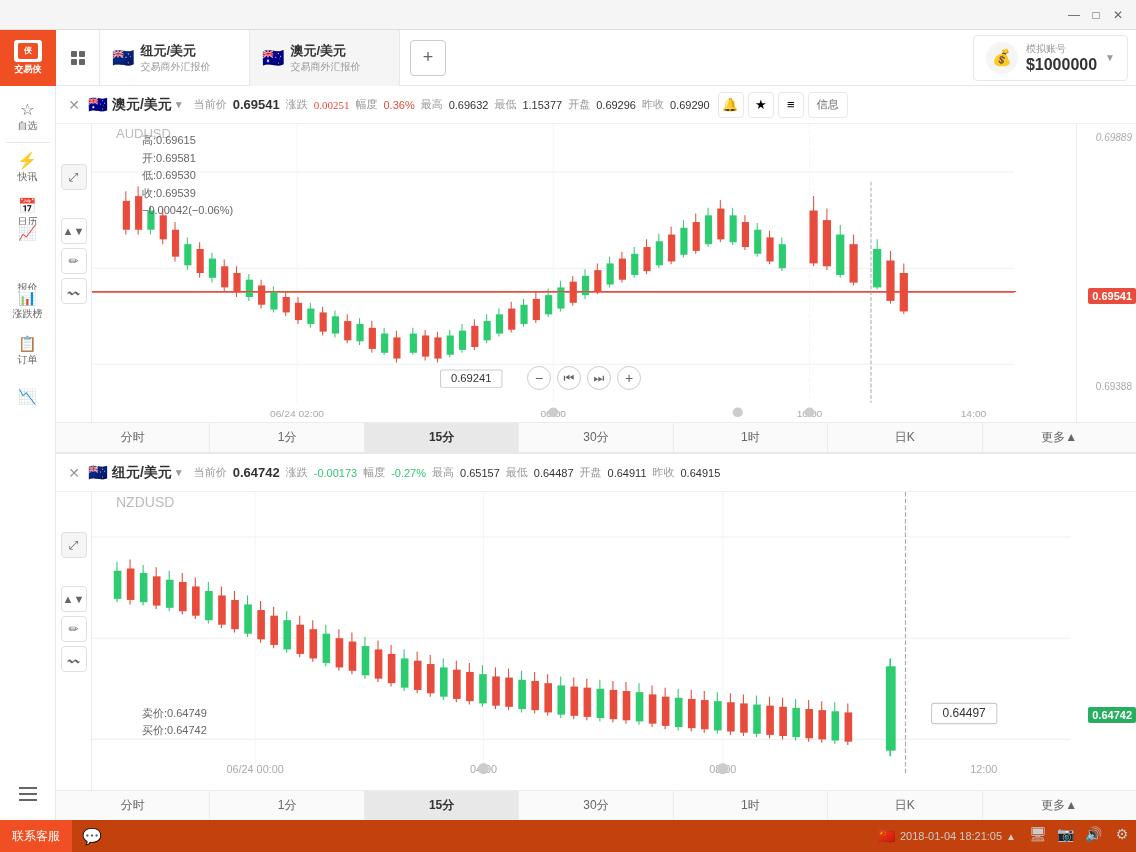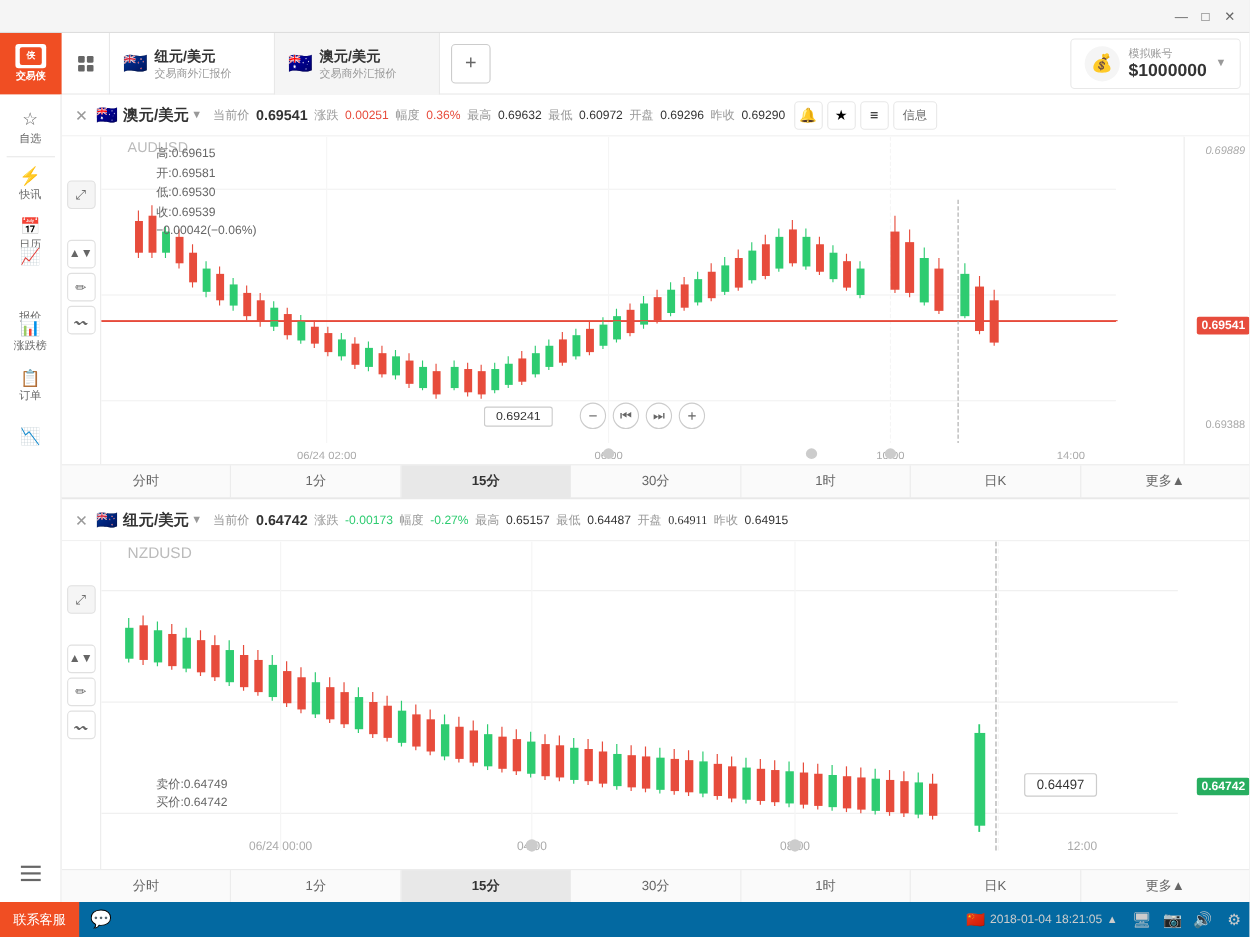--- a/index.html
+++ b/index.html
@@ -108,27 +108,27 @@
 
       <div style="height:38px;display:flex;align-items:center;padding:0 8px;border-bottom:1px solid #f0f0f0;flex-shrink:0;">
         <span style="width:20px;height:20px;display:flex;align-items:center;justify-content:center;cursor:pointer;color:#999;font-size:14px;margin-right:4px;">✕</span>
         <span style="font-size:16px;margin-right:4px;">🇦🇺</span>
         <span style="font-size:14px;font-weight:bold;color:#333;cursor:pointer;">澳元/美元</span>
         <span style="font-size:10px;color:#999;margin-left:2px;">▼</span>
         <div style="display:flex;align-items:center;gap:6px;font-size:11px;margin-left:10px;">
           <span style="color:#999;">当前价</span>
           <span style="font-size:13px;font-weight:bold;color:#333;">0.69541</span>
           <span style="color:#999;">涨跌</span>
-          <span style="color:#e74c3c;">0.00251</span>
+          <span style="color:#e74c3c;font-family:Liberation Serif, serif;">0.00251</span>
           <span style="color:#999;">幅度</span>
           <span style="color:#e74c3c;">0.36%</span>
           <span style="color:#999;">最高</span>
           <span style="color:#333;">0.69632</span>
           <span style="color:#999;">最低</span>
-          <span style="color:#333;">0.60972</span>
+          <span style="color:#333;">1.15377</span>
           <span style="color:#999;">开盘</span>
           <span style="color:#333;">0.69296</span>
           <span style="color:#999;">昨收</span>
           <span style="color:#333;">0.69290</span>
         </div>
 
         <div style="margin-left:8px;display:flex;align-items:center;gap:4px;">
           <div style="width:26px;height:26px;border:1px solid #e8e8e8;border-radius:4px;display:flex;align-items:center;justify-content:center;cursor:pointer;font-size:13px;">🔔</div>
           <div style="width:26px;height:26px;border:1px solid #e8e8e8;border-radius:4px;display:flex;align-items:center;justify-content:center;cursor:pointer;font-size:13px;">★</div>
           <div style="width:26px;height:26px;border:1px solid #e8e8e8;border-radius:4px;display:flex;align-items:center;justify-content:center;cursor:pointer;font-size:13px;">≡</div>
@@ -356,21 +356,21 @@
           <span style="font-size:13px;font-weight:bold;color:#333;">0.64742</span>
           <span style="color:#999;">涨跌</span>
           <span style="color:#2ecc71;">-0.00173</span>
           <span style="color:#999;">幅度</span>
           <span style="color:#2ecc71;">-0.27%</span>
           <span style="color:#999;">最高</span>
           <span style="color:#333;">0.65157</span>
           <span style="color:#999;">最低</span>
           <span style="color:#333;">0.64487</span>
           <span style="color:#999;">开盘</span>
-          <span style="color:#333;font-family:Liberation Serif, serif;">0.64911</span>
+          <span style="color:#333;">0.64911</span>
           <span style="color:#999;">昨收</span>
           <span style="color:#333;">0.64915</span>
         </div>
       </div>
 
       <div style="position:absolute;top:40px;left:60px;font-size:14px;color:#bbb;z-index:2;">NZDUSD</div>
 
       <div style="flex:1;position:relative;overflow:hidden;display:flex;">
 
         <div style="width:36px;display:flex;flex-direction:column;align-items:center;padding-top:40px;border-right:1px solid #ececec;background:#fff;gap:4px;flex-shrink:0;">
@@ -545,21 +545,21 @@
         <div style="flex:1;height:30px;display:flex;align-items:center;justify-content:center;cursor:pointer;font-size:12px;color:#666;border-right:1px solid #ececec;">30分</div>
         <div style="flex:1;height:30px;display:flex;align-items:center;justify-content:center;cursor:pointer;font-size:12px;color:#666;border-right:1px solid #ececec;">1时</div>
         <div style="flex:1;height:30px;display:flex;align-items:center;justify-content:center;cursor:pointer;font-size:12px;color:#666;border-right:1px solid #ececec;">日K</div>
         <div style="flex:1;height:30px;display:flex;align-items:center;justify-content:center;cursor:pointer;font-size:12px;color:#666;">更多▲</div>
       </div>
     </div>
 
   </div>
 </div>
 
-<div style="height:32px;background:#0369a1;display:flex;align-items:center;color:#ccc;font-size:11px;">
+<div style="height:32px;background:#c2410c;display:flex;color:#ccc;font-size:11px;">
   <div style="background:#f04e23;color:#fff;padding:0 12px;height:32px;display:flex;align-items:center;font-size:12px;cursor:pointer;">联系客服</div>
   <div style="width:32px;height:32px;display:flex;align-items:center;justify-content:center;cursor:pointer;font-size:16px;margin-left:4px;">💬</div>
   <div style="flex:1;"></div>
   <div style="display:flex;align-items:center;gap:4px;margin-right:8px;">
     <span style="font-size:14px;">🇨🇳</span>
     <span style="color:#ccc;">2018-01-04 18:21:05</span>
     <span style="font-size:10px;color:#ccc;">▲</span>
   </div>
   <div style="width:28px;height:28px;display:flex;align-items:center;justify-content:center;cursor:pointer;font-size:14px;color:#ccc;">🖥</div>
   <div style="width:28px;height:28px;display:flex;align-items:center;justify-content:center;cursor:pointer;font-size:14px;color:#ccc;">📷</div>

